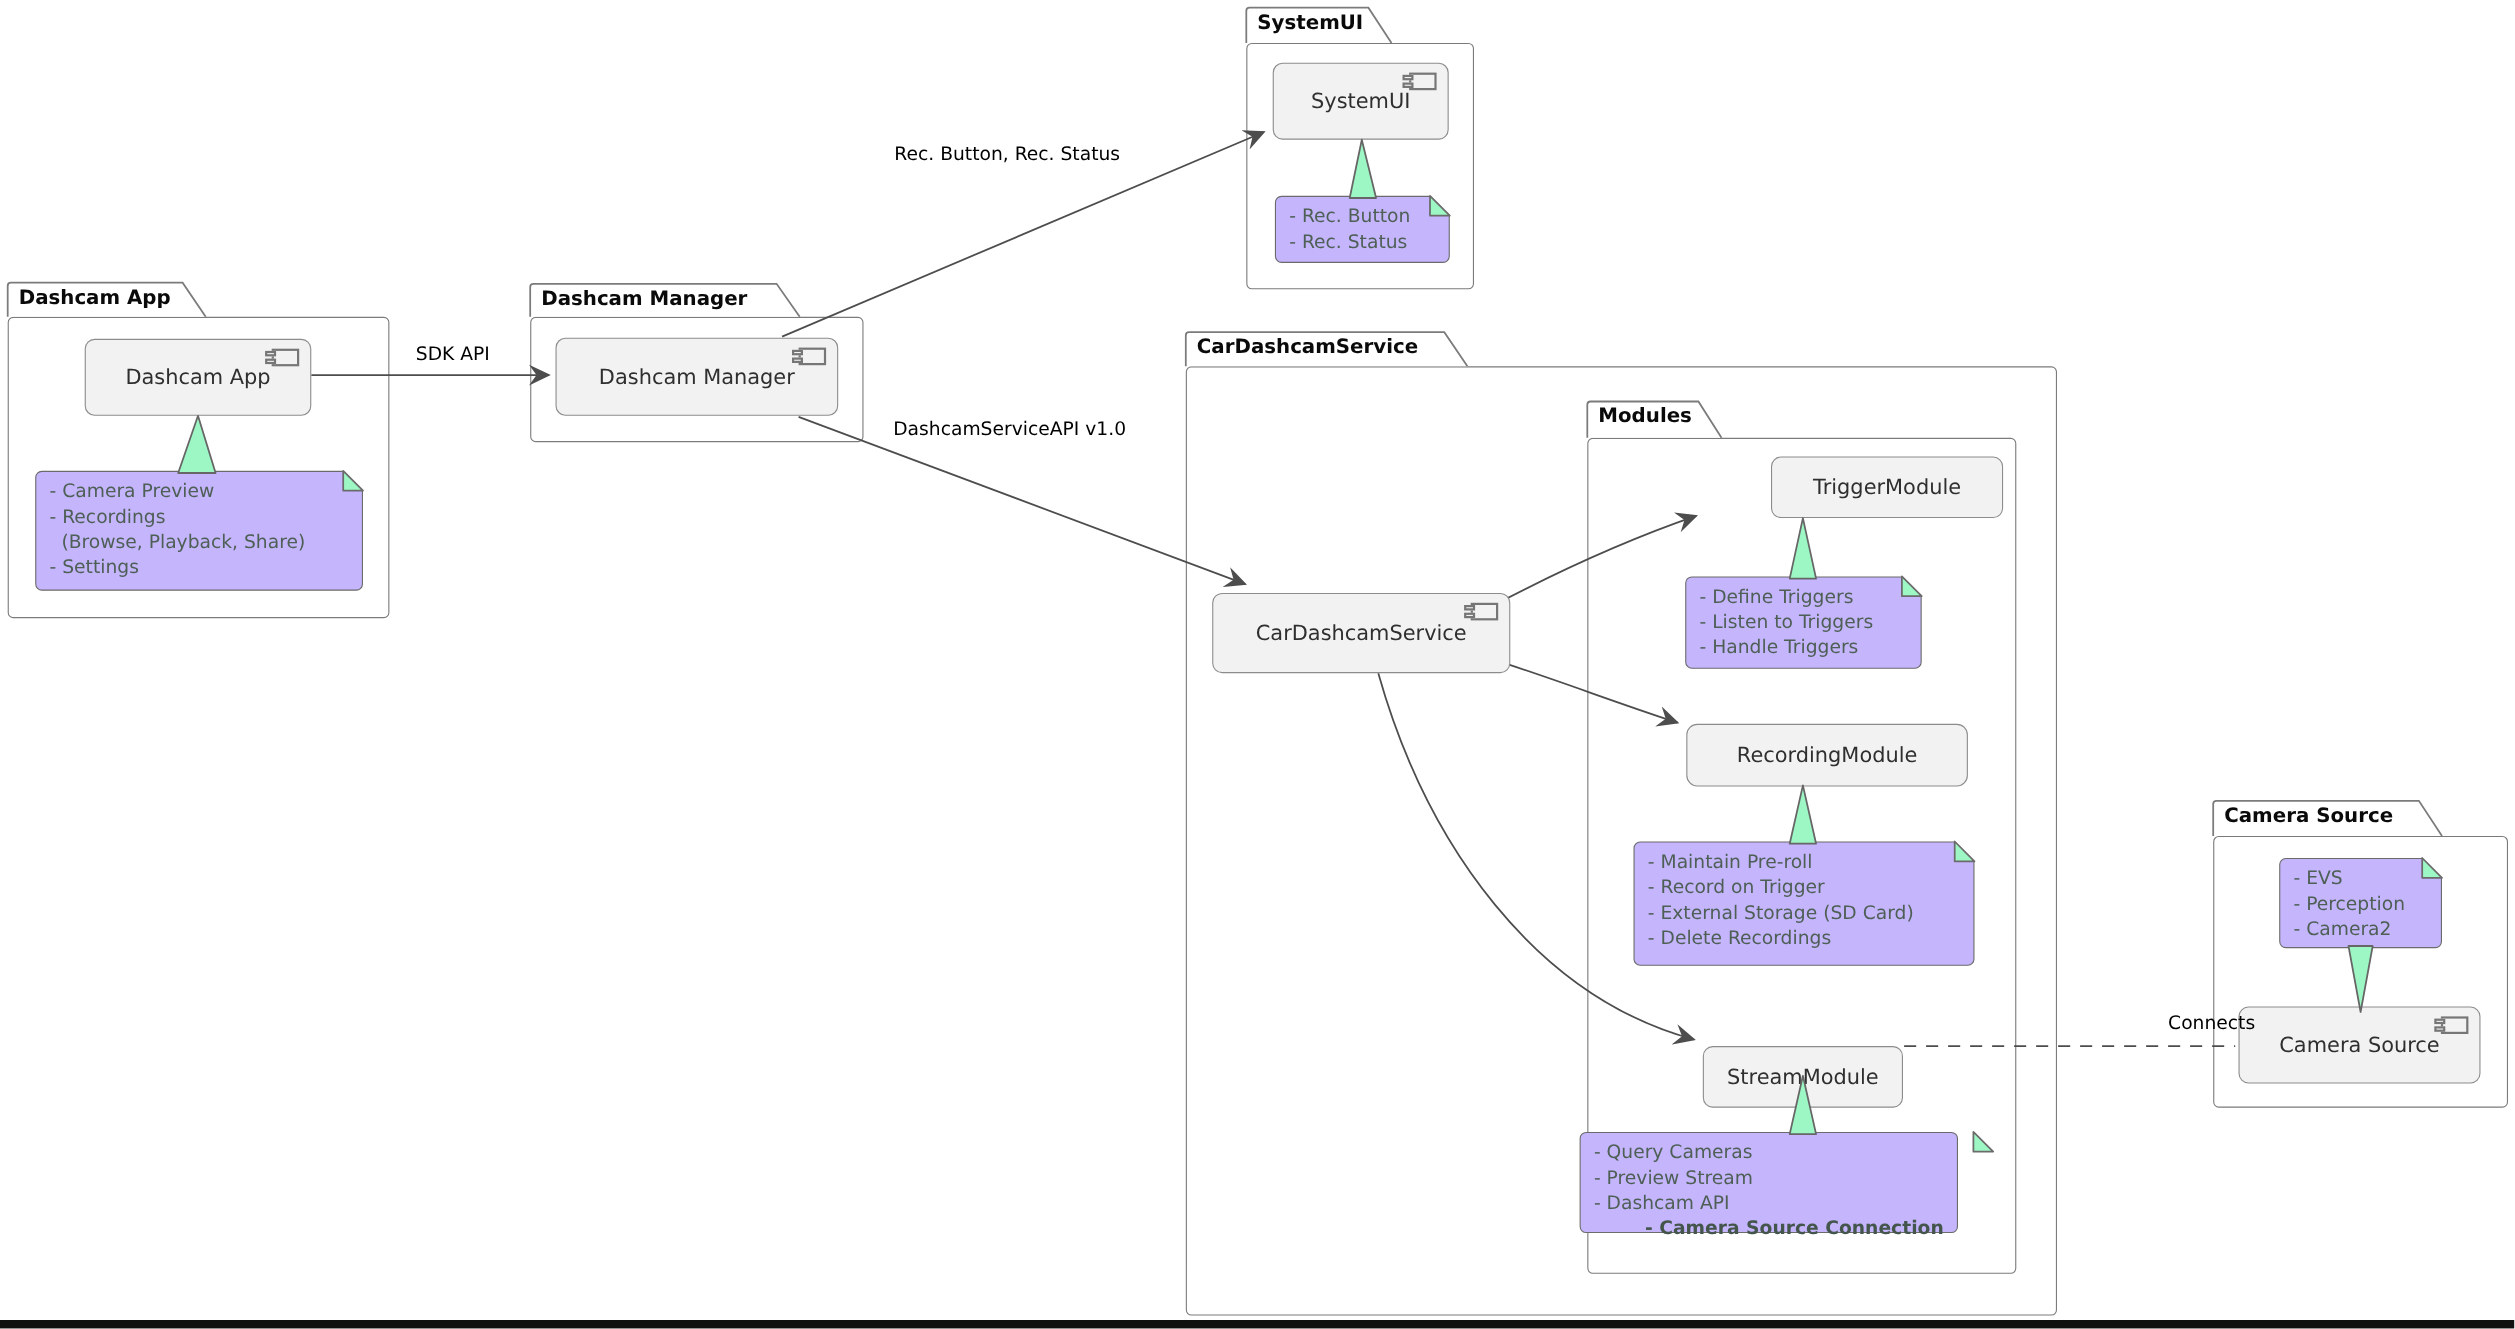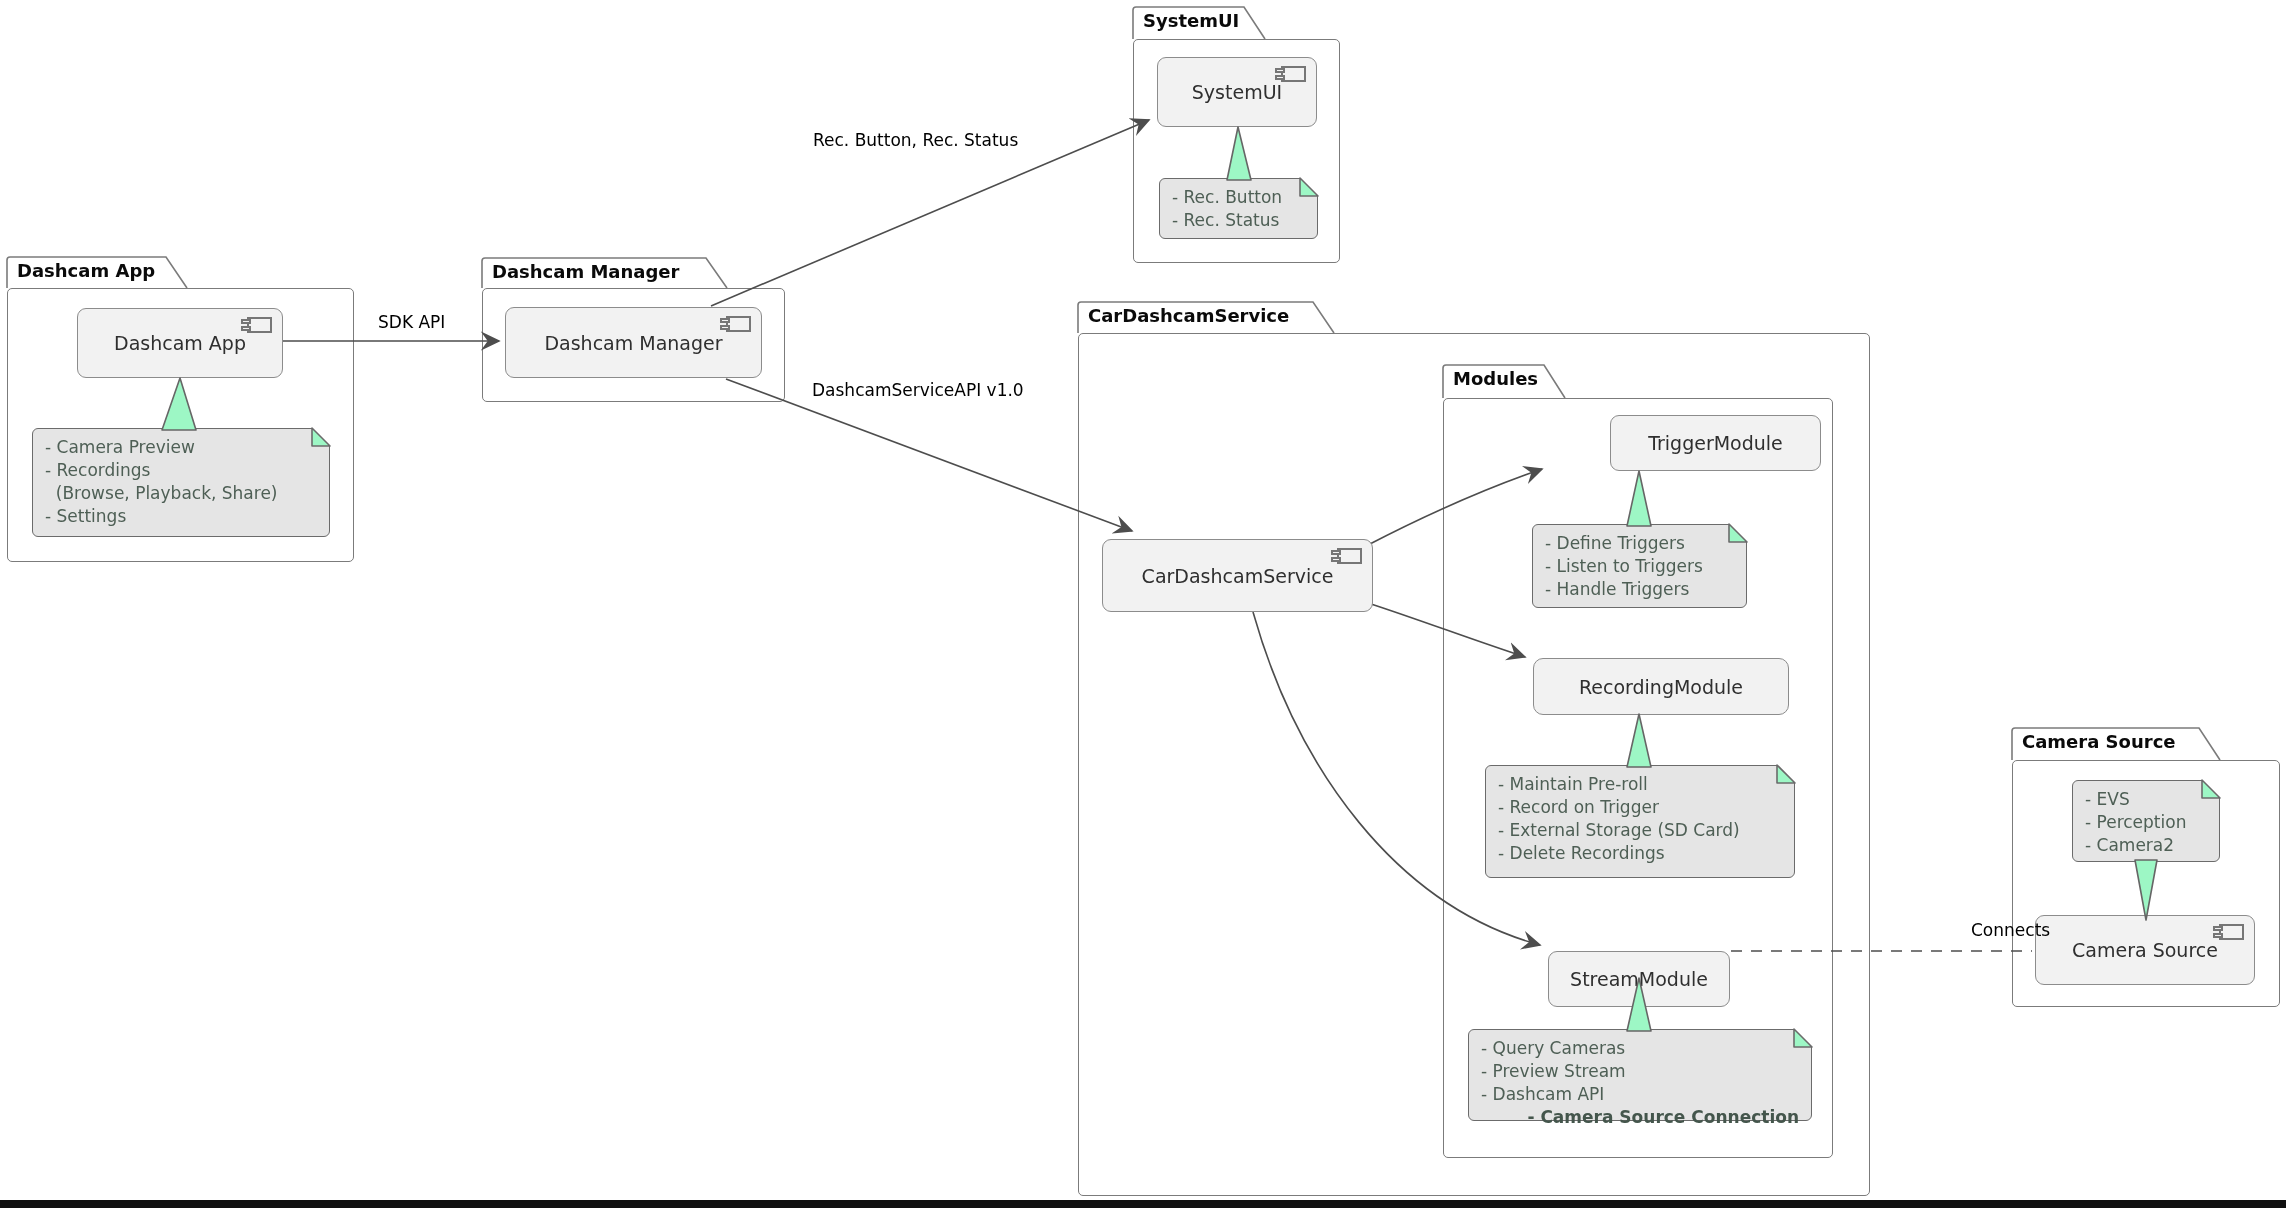--- a/index.html
+++ b/index.html
@@ -21,21 +21,21 @@
     position:absolute;background:#f2f2f2;border:1.6px solid #8c8c8c;border-radius:9px;
     box-sizing:border-box;z-index:3;display:flex;align-items:center;justify-content:center;
     font-size:19px;color:#2f2f2f;white-space:nowrap;
   }
   .cicon{position:absolute;top:8px;right:10px;width:25px;height:16px;border:2px solid #767676;background:#f2f2f2;box-sizing:border-box;}
   .cicon::before,.cicon::after{content:"";position:absolute;left:-8px;width:10px;height:5px;border:2px solid #767676;background:#f2f2f2;box-sizing:border-box;}
   .cicon::before{top:0px;}
   .cicon::after{bottom:0px;}
   
   .note{
-    position:absolute;background:#e5e5e5;border:1.6px solid #6b6b6b;border-radius:6px;
+    position:absolute;background:#c4b5fd;border:1.6px solid #6b6b6b;border-radius:6px;
     box-sizing:border-box;z-index:4;padding:7px 12px 5px 12px;
     font-size:17px;line-height:23px;color:#4e5f55;
   }
   .nline{white-space:pre;}
   .nline.bold{font-weight:bold;color:#44564c;text-align:right;}
   
   .elabel{position:absolute;z-index:4;font-size:17px;color:#000000;white-space:nowrap;}
   svg.under{position:absolute;left:0;top:0;z-index:2;pointer-events:none;}
   svg.over{position:absolute;left:0;top:0;z-index:5;pointer-events:none;}
   #bottom-bar{position:absolute;left:0;top:1200px;width:2286px;height:8px;background:#101010;z-index:6;}
@@ -130,21 +130,21 @@
     <div class="nline">- Define Triggers</div>
     <div class="nline">- Listen to Triggers</div>
     <div class="nline">- Handle Triggers</div>
   </div>
   <div class="note" style="left:1485px;top:765px;width:310px;height:113px;">
     <div class="nline">- Maintain Pre-roll</div>
     <div class="nline">- Record on Trigger</div>
     <div class="nline">- External Storage (SD Card)</div>
     <div class="nline">- Delete Recordings</div>
   </div>
-  <div class="note" style="left:1468px;top:1029px;width:344px;height:92px;">
+  <div class="note" style="left:1436px;top:1029px;width:344px;height:92px;">
     <div class="nline">- Query Cameras</div>
     <div class="nline">- Preview Stream</div>
     <div class="nline">- Dashcam API</div>
     <div class="nline bold">- Camera Source Connection</div>
   </div>
   <div class="note" style="left:2072px;top:780px;width:148px;height:82px;">
     <div class="nline">- EVS</div>
     <div class="nline">- Perception</div>
     <div class="nline">- Camera2</div>
   </div>

